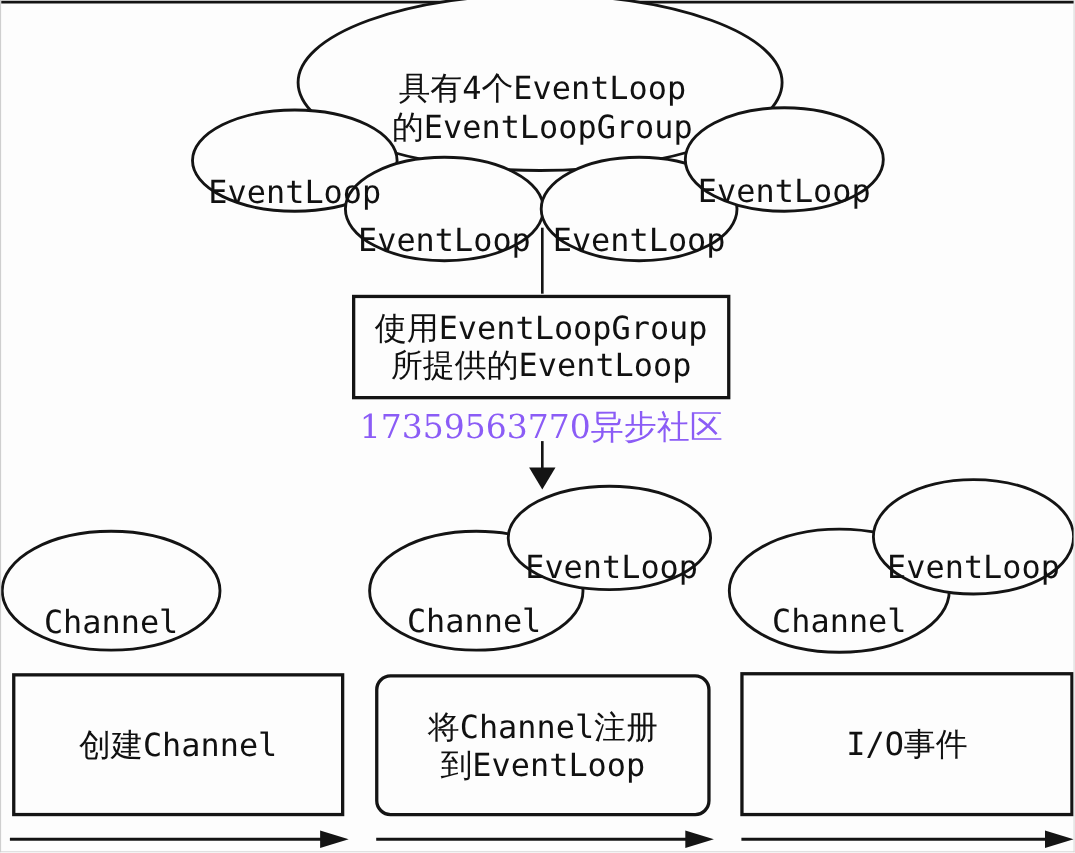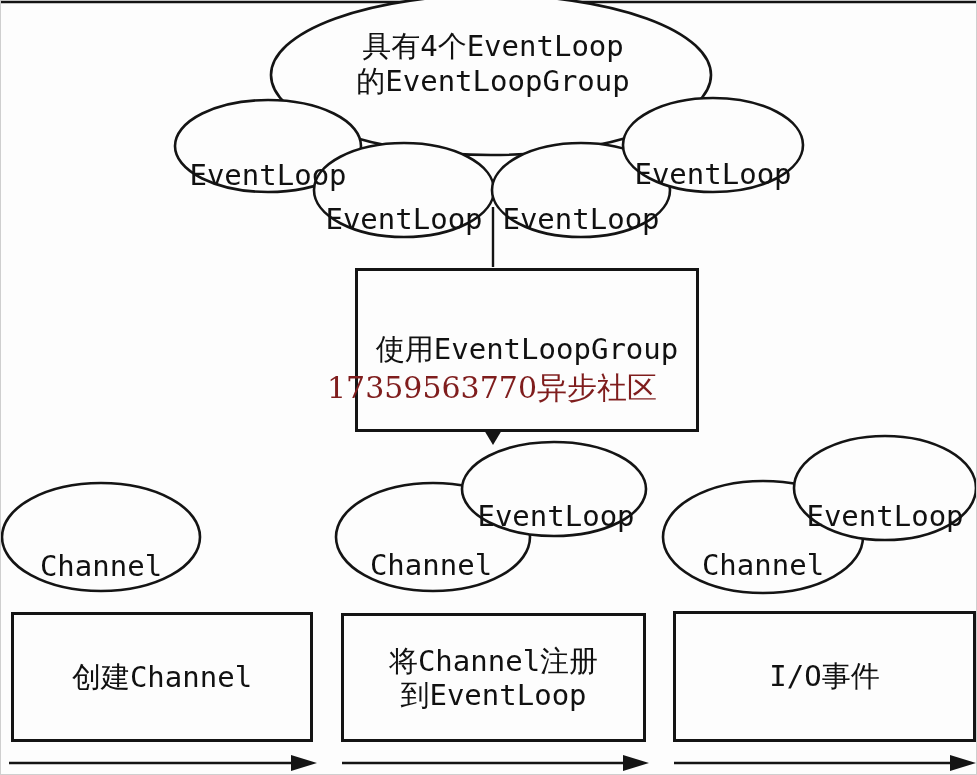--- a/index.html
+++ b/index.html
@@ -38,21 +38,21 @@
     justify-content:center;
     text-align:center;
     font-size:29px;
     line-height:34px;
   }
   .watermark{
     position:absolute;
     transform:translateX(-50%);
     font-family:"DejaVu Serif","Liberation Serif",serif;
     font-size:30px;
-    color:#7f1d1d;
+    color:#8b5cf6;
     white-space:nowrap;
   }
 </style>
 </head>
 <body>
 
 <div id="stage">
 
   <svg id="shapes" width="977" height="775" viewBox="0 0 977 775">
 
@@ -81,48 +81,49 @@
     <line x1="8" y1="763" x2="292" y2="763" stroke="#141414" stroke-width="2.6"></line>
     <polygon points="290,755 290,771 316,763" fill="#141414"></polygon>
 
     <line x1="341" y1="763" x2="624" y2="763" stroke="#141414" stroke-width="2.6"></line>
     <polygon points="622,755 622,771 648,763" fill="#141414"></polygon>
 
     <line x1="673" y1="763" x2="951" y2="763" stroke="#141414" stroke-width="2.6"></line>
     <polygon points="949,755 949,771 975,763" fill="#141414"></polygon>
   </svg>
 
-  <div class="label mixed" style="left:492px;top:64px;">
+  <div class="label mixed" style="left:492px;top:98px;">
     <div>具有4个EventLoop</div>
     <div>的EventLoopGroup</div>
   </div>
 
   <div class="label mono" style="left:267px;top:147px;">EventLoop</div>
   <div class="label mono" style="left:403px;top:191px;">EventLoop</div>
   <div class="label mono" style="left:580px;top:191px;">EventLoop</div>
   <div class="label mono" style="left:712px;top:146px;">EventLoop</div>
 
-  <div class="box" style="left:319px;top:268px;width:344px;height:164px;padding-bottom:2px;margin-left:35px;">
+  <div class="box" style="left:319px;top:268px;width:344px;height:95px;padding-bottom:2px;">
     <div class="mixed">使用EventLoopGroup</div>
+    <div class="mixed">所提供的EventLoop</div>
   </div>
   <div class="watermark" style="left:491px;top:368px;">17359563770异步社区</div>
 
   <div class="label mono" style="left:100px;top:538px;">Channel</div>
 
   <div class="label mono" style="left:430px;top:537px;">Channel</div>
   <div class="label mono" style="left:555px;top:488px;">EventLoop</div>
 
   <div class="label mono" style="left:762px;top:537px;">Channel</div>
   <div class="label mono" style="left:884px;top:488px;">EventLoop</div>
 
   <div class="box" style="left:10px;top:612px;width:302px;height:130px;">
     <div class="mixed">创建Channel</div>
   </div>
 
-  <div class="box" style="left:340px;top:613px;width:305px;height:129px;">
+  <div class="box" style="left:340px;top:613px;width:305px;height:129px;border-radius:14px;">
     <div class="mixed">将Channel注册</div>
     <div class="mixed">到EventLoop</div>
   </div>
 
   <div class="box" style="left:672px;top:611px;width:303px;height:131px;line-height:33px;">
     <div class="mixed">I/O事件</div>
   </div>
 
 </div>
 

